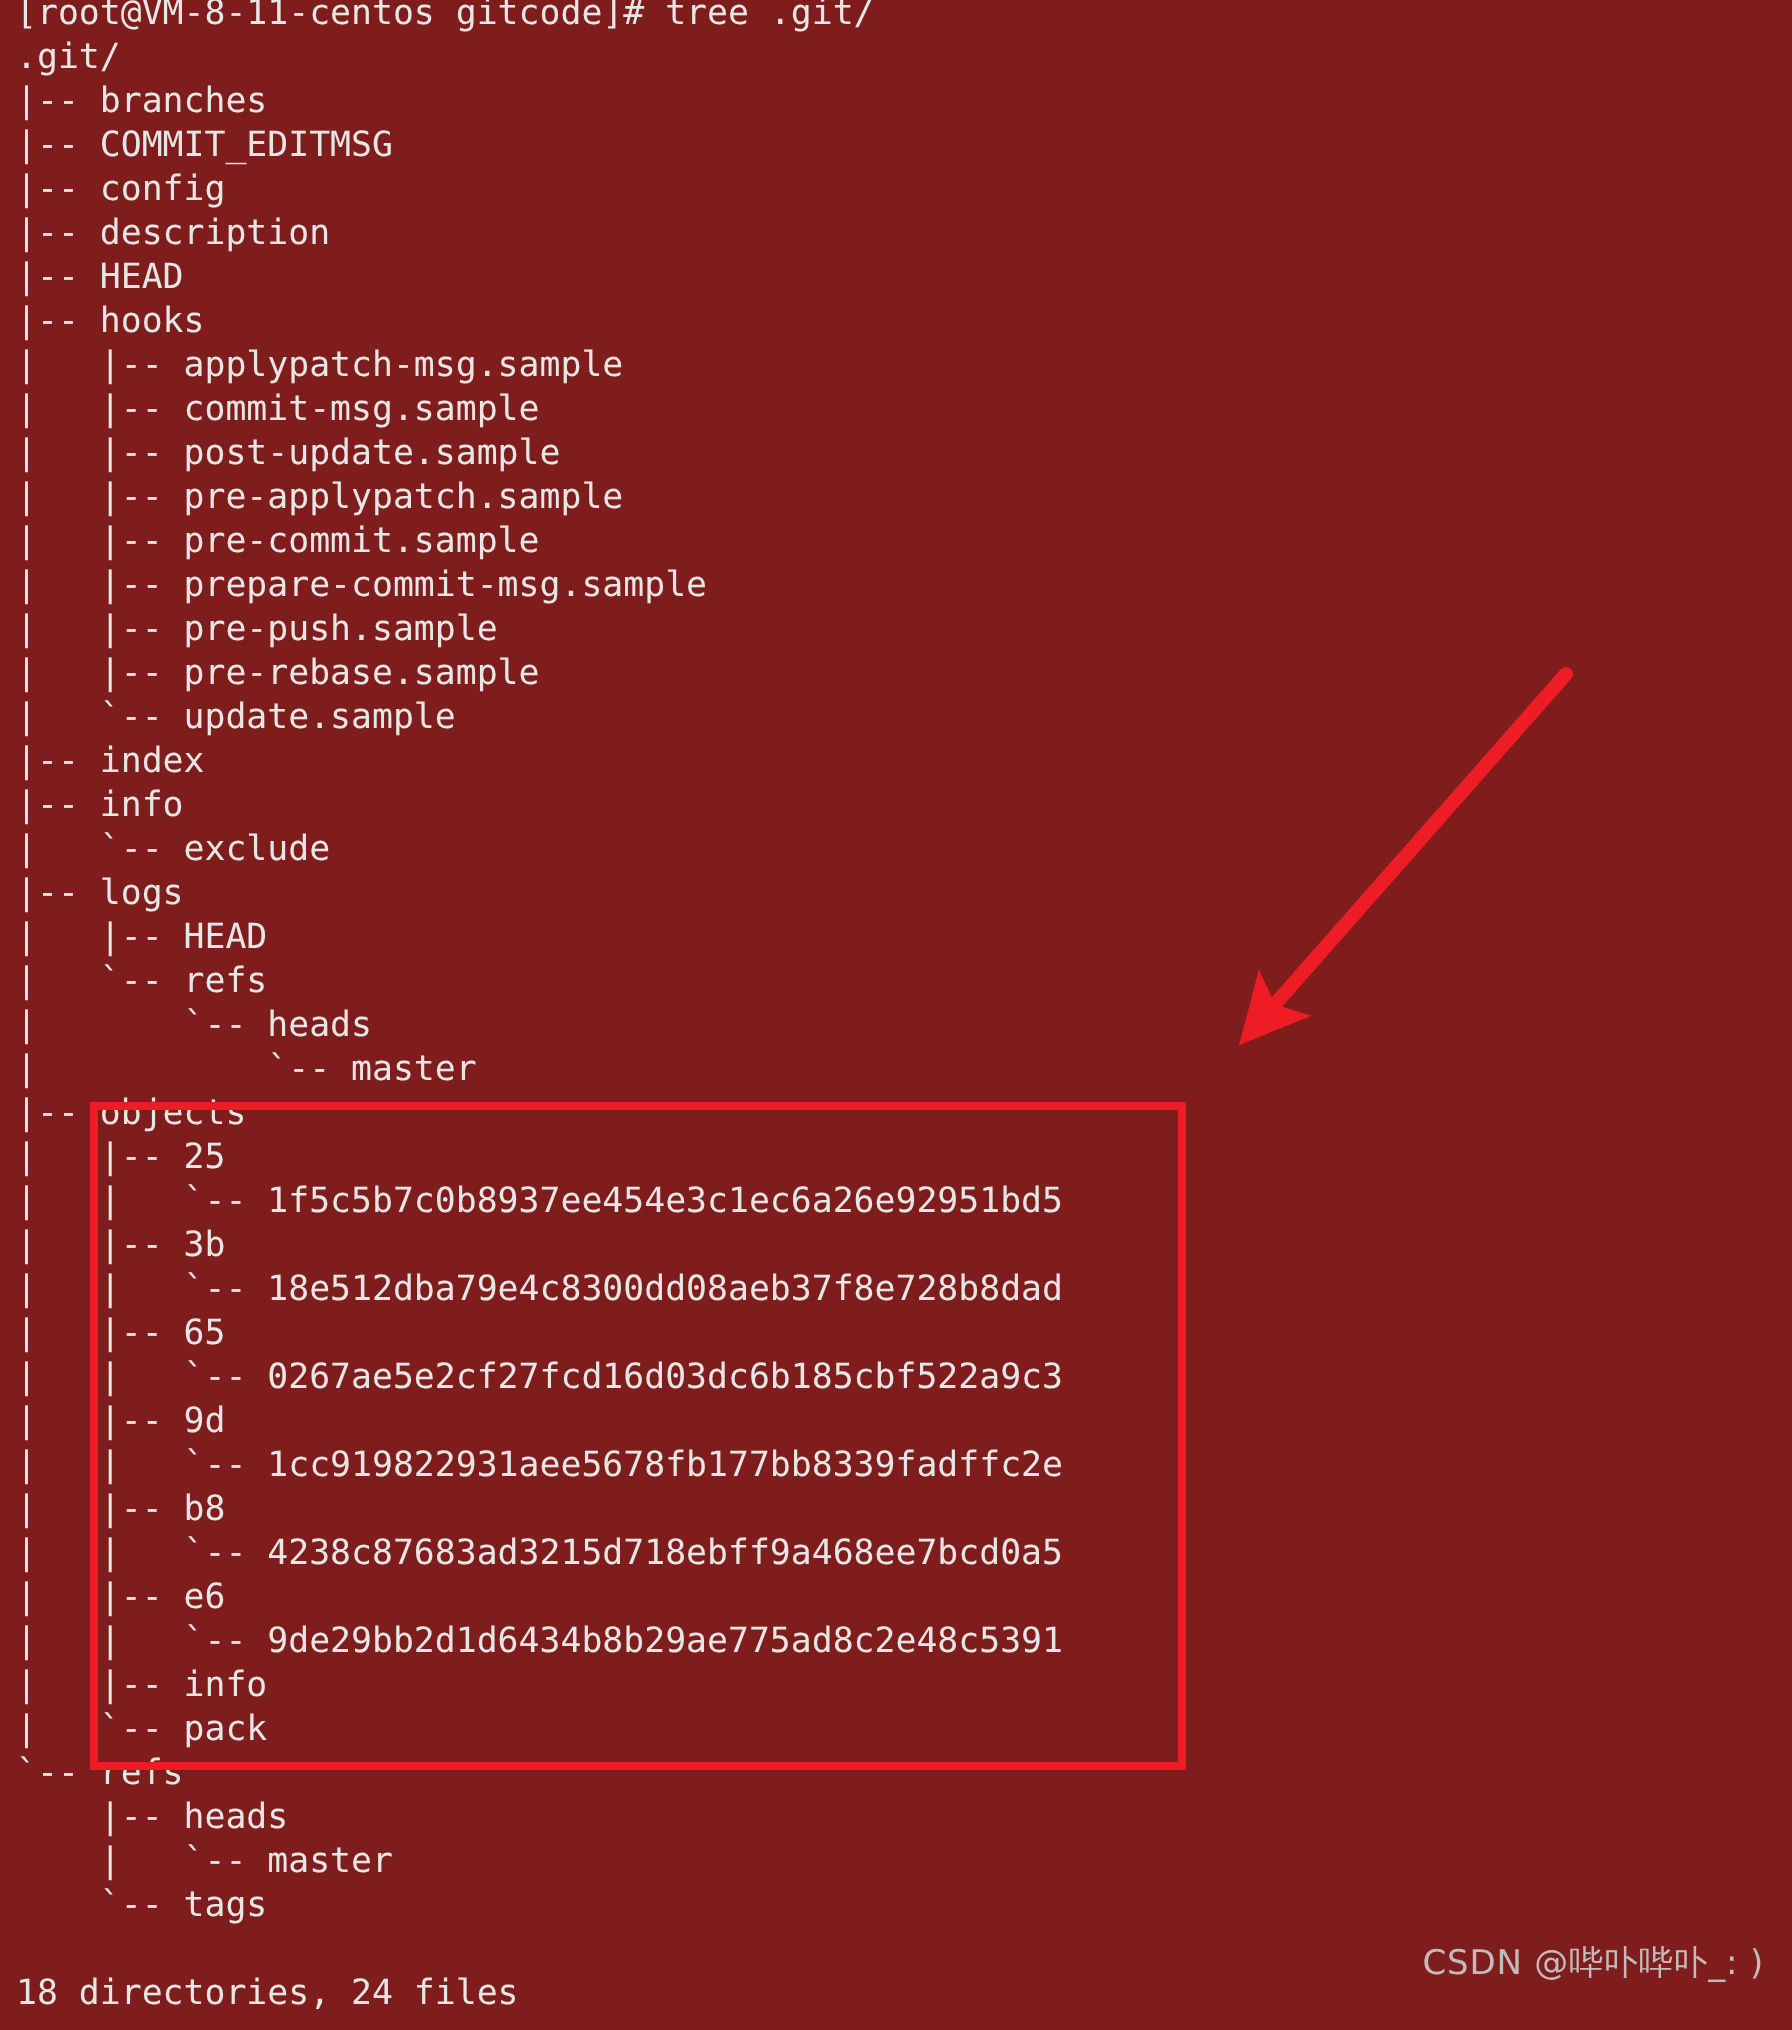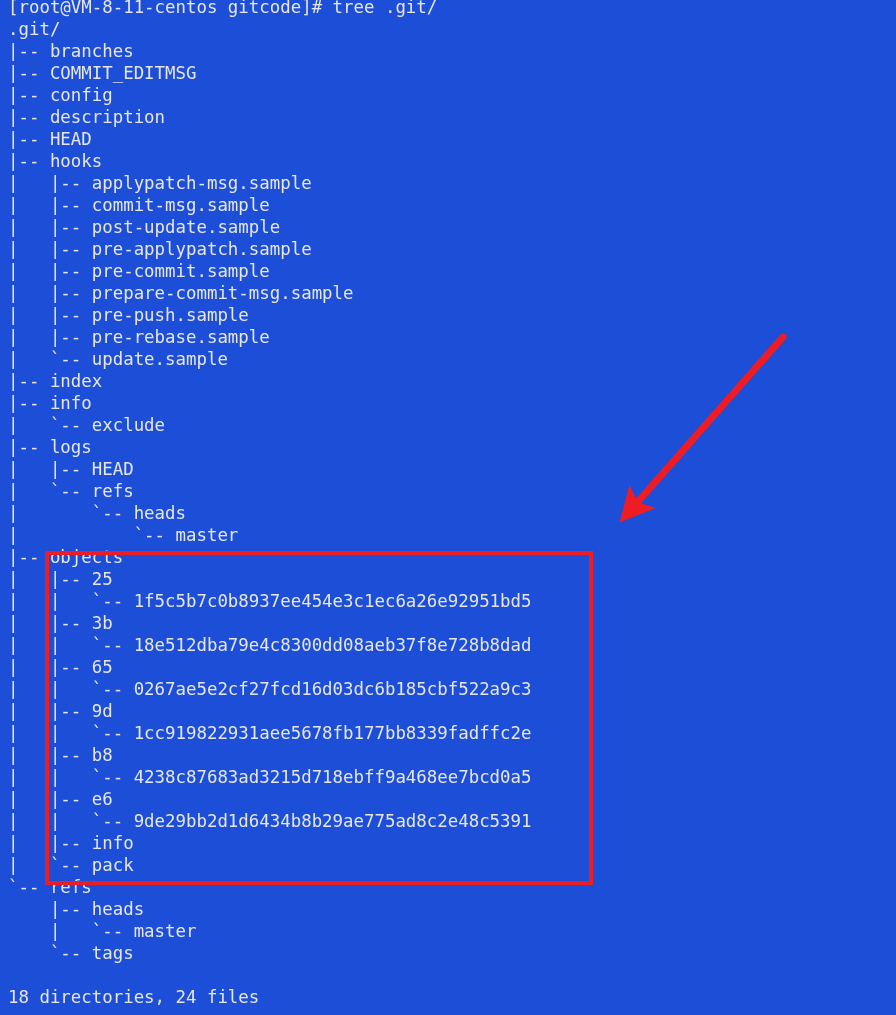--- a/index.html
+++ b/index.html
@@ -5,21 +5,21 @@
 <style>
   html, body {
     margin: 0;
     padding: 0;
     background: #000000;
   }
   #terminal {
     position: relative;
     width: 896px;
     height: 1015px;
-    background: #1d4ed8;
+    background: #7f1d1d;
     overflow: hidden;
     font-family: "DejaVu Sans Mono", "Liberation Mono", monospace;
   }
   #term-lines {
     position: absolute;
     left: 0;
     top: 0;
     width: 896px;
     padding-left: 8px;
     box-sizing: border-box;
@@ -87,15 +87,16 @@
 
     <svg id="arrow-svg" width="896" height="1015">
       <defs>
         <marker id="arrowhead" markerWidth="5" markerHeight="5" refX="2.6" refY="2.5" orient="auto" markerUnits="strokeWidth">
           <path d="M0,0 L5,2.5 L0,5 L1.1,2.5 Z" fill="#ee1c25"></path>
         </marker>
       </defs>
       <line id="arrow-line" x1="783" y1="337" x2="630.5773585797428" y2="509.995022470844" stroke="#ee1c25" stroke-width="7" stroke-linecap="round" marker-end="url(#arrowhead)"></line>
     </svg>
 
+    <div id="watermark">CSDN @哔卟哔卟_: )</div>
 
   </div>
 </div>
 
 </body></html>

